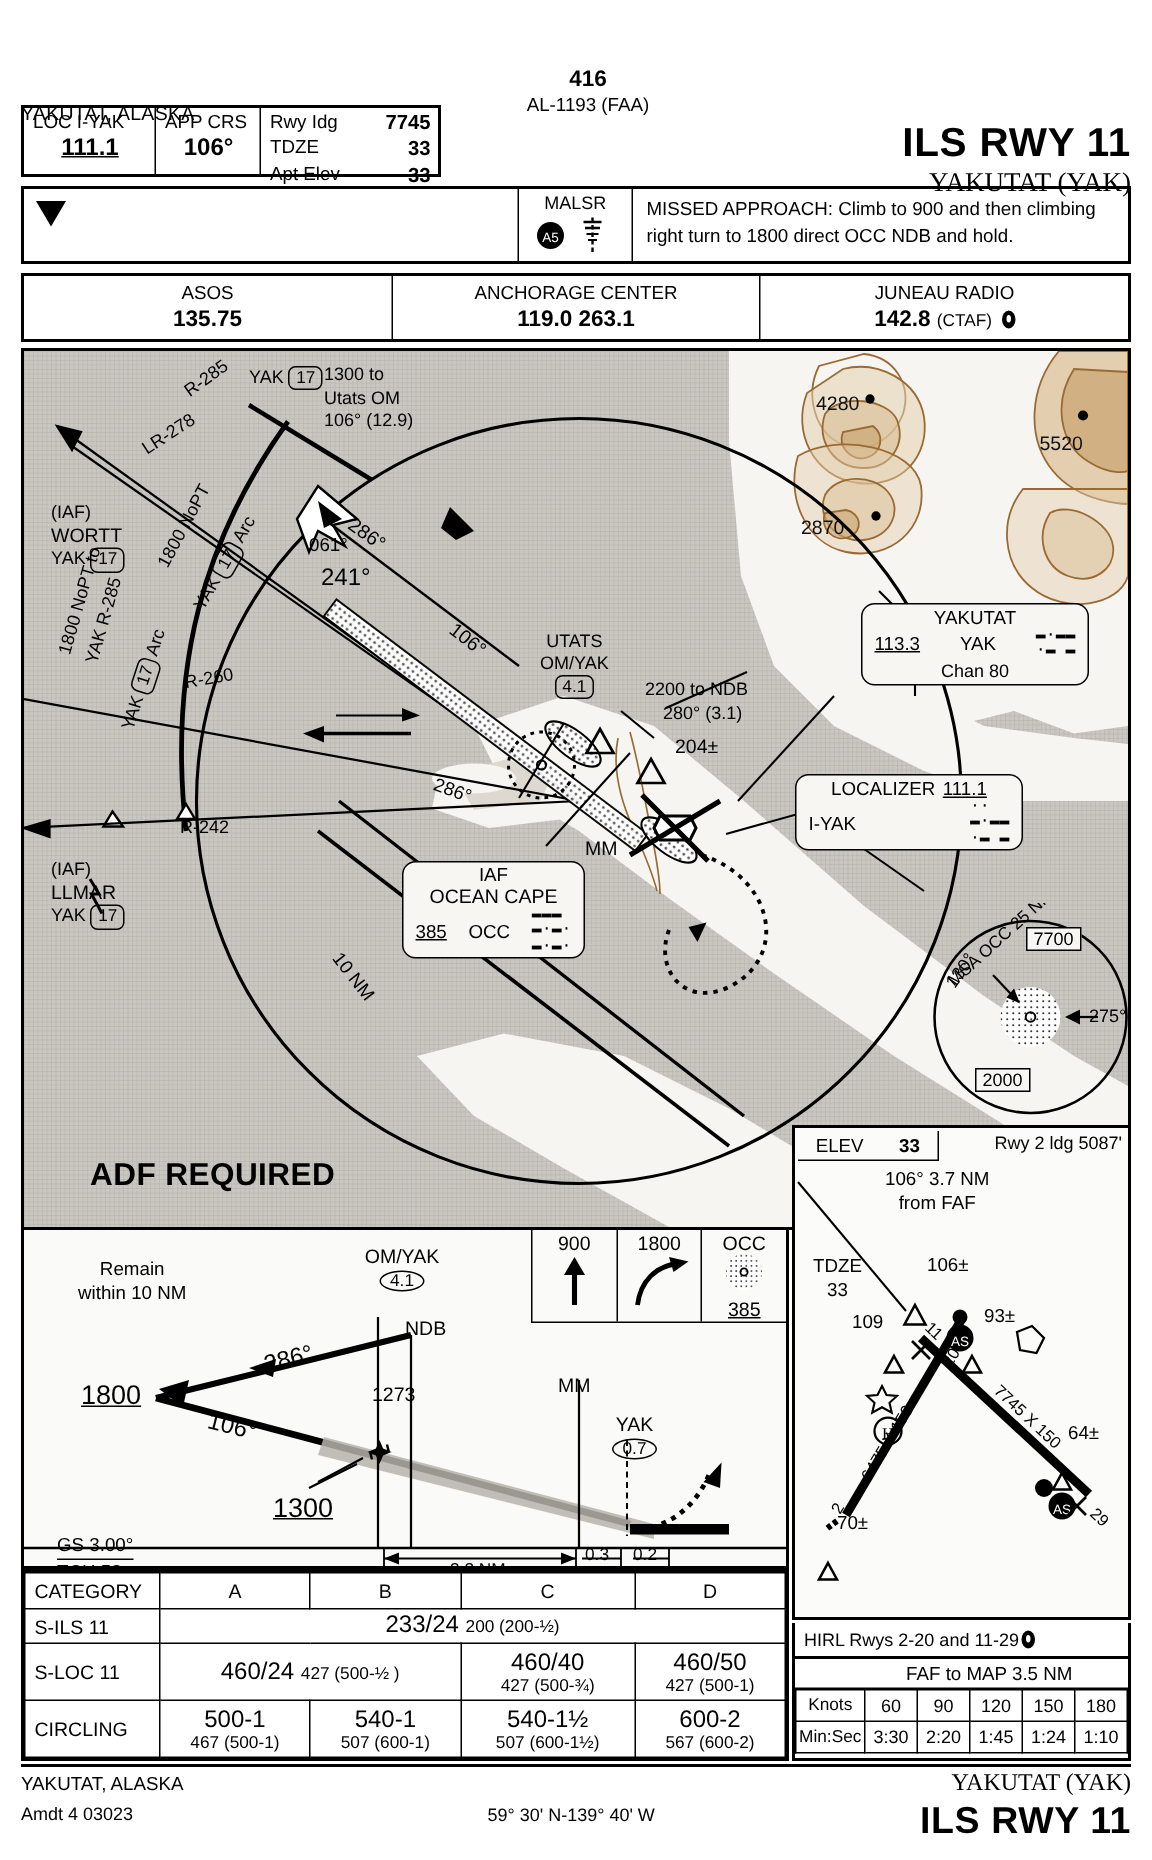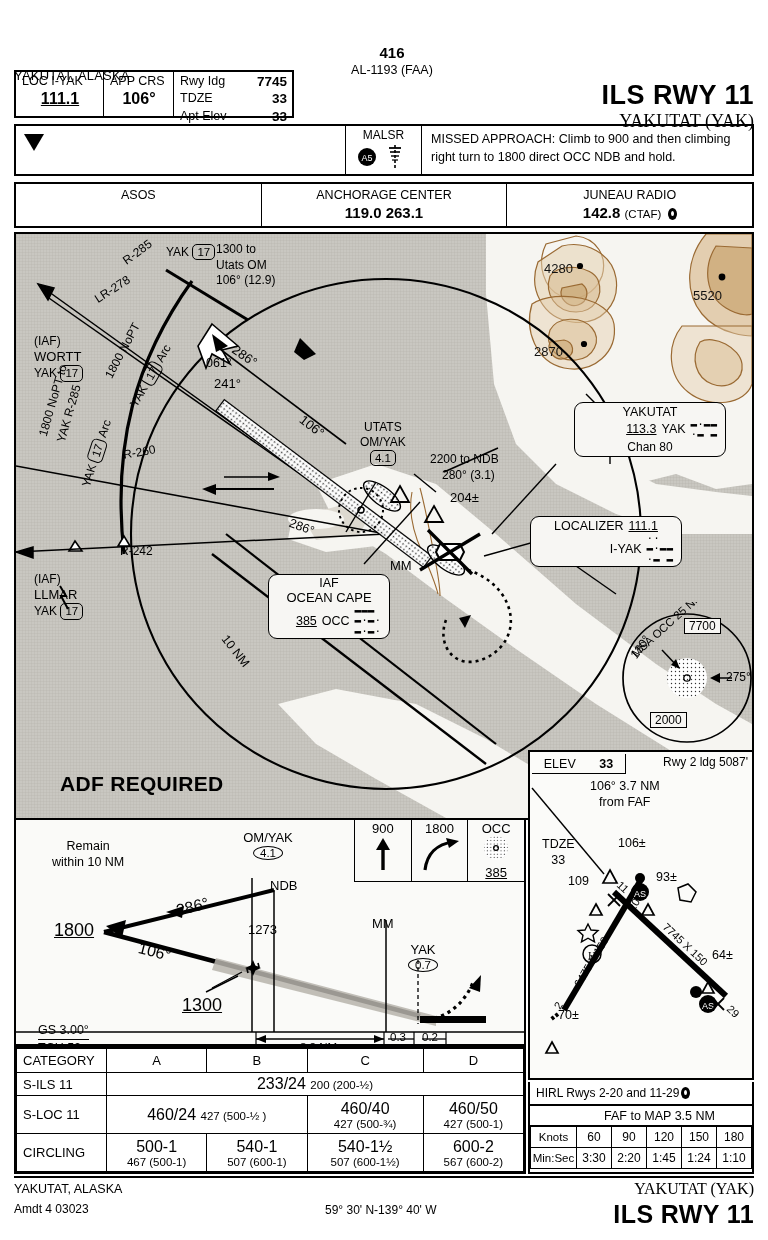--- a/index.html
+++ b/index.html
@@ -76,21 +76,21 @@
 
   
   .plan { position: absolute; left: 14px; top: 232px; width: 740px; height: 588px;
           border: 2px solid #000; overflow: hidden; background: #f4f3f0; }
   .plan-svg { position: absolute; inset: 0; }
   .adf-req { position: absolute; left: 44px; top: 538px; font-size: 21px;
              font-weight: bold; letter-spacing: .3px; }
 
   .navbox { position: absolute; border: 1.8px solid #000; border-radius: 9px;
             background: #f7f6f3; padding: 2px 8px; }
-  .navbox .r { display: flex; align-items: center; justify-content: flex-end; gap: 5px; }
+  .navbox .r { display: flex; align-items: center; justify-content: space-between; gap: 5px; }
   .navbox .ttl { text-align: center; font-size: 12.5px; }
   .navbox .fq { font-size: 12.5px; text-decoration: underline; }
   .navbox .id { font-size: 12.5px; }
   .navbox .ch { text-align: center; font-size: 12px; }
   .morse { display: inline-block; font-family: "Liberation Mono", monospace; font-size: 11px;
            letter-spacing: 0px; line-height: .95; white-space: nowrap; }
 
   .labelbox { position: absolute; font-size: 12px; line-height: 1.25; }
   .boxed-17 { display: inline-block; border: 1.3px solid #000; border-radius: 5px;
               padding: 0 4px; font-size: 11.5px; }
@@ -209,20 +209,21 @@
     </div>
     <div class="ma-text">
       <div>MISSED APPROACH:  Climb to 900 and then climbing</div>
       <div>right turn to 1800 direct OCC NDB and hold.</div>
     </div>
   </div>
 
   <div class="comm">
     <div class="ccell">
       <div class="nm">ASOS</div>
+      <div class="fq">135.75</div>
     </div>
     <div class="ccell">
       <div class="nm">ANCHORAGE CENTER</div>
       <div class="fq">119.0  263.1</div>
     </div>
     <div class="ccell">
       <div class="nm">JUNEAU RADIO</div>
       <div class="fq">
         <span>142.8</span>
         <small>(CTAF)</small>
@@ -432,21 +433,21 @@
 
     <div class="labelbox" style="left:222px; top:108px; transform:rotate(35deg); transform-origin:0 0; font-size:13px;">
       <span>286°</span>
     </div>
     <div class="labelbox" style="left:290px; top:178px; transform:rotate(38deg); transform-origin:0 0; font-size:13px;">
       <span>106°</span>
     </div>
     <div class="labelbox" style="left:190px; top:122px; font-size:12.5px;">
       <span>061°</span>
     </div>
-    <div class="labelbox" style="left:198px; top:142px; font-size:13px;text-align:center;">
+    <div class="labelbox" style="left:198px; top:142px; font-size:16px;text-align:center;">
       <span>241°</span>
     </div>
 
     <div class="labelbox" style="left:344px; top:186px; text-align:center; line-height:1.25;">
       <div>UTATS</div>
       <div>OM/YAK</div>
       <div><span class="boxed-17">4.1</span></div>
     </div>
 
     <div class="labelbox" style="left:414px; top:218px; line-height:1.3;">

